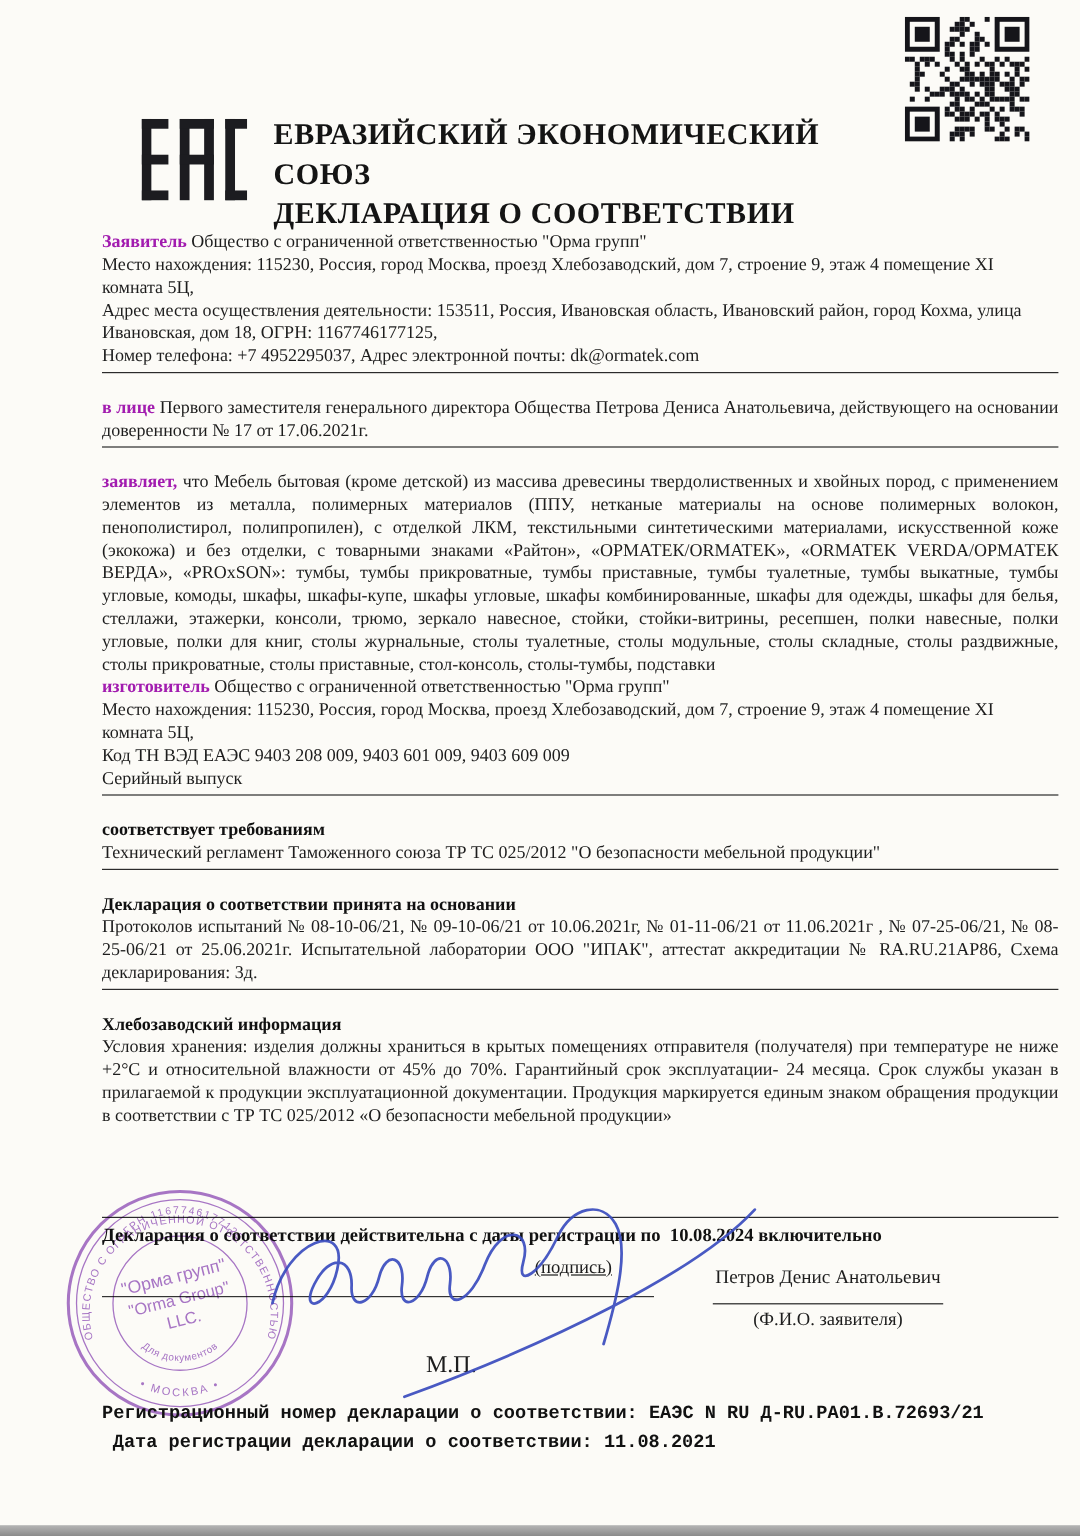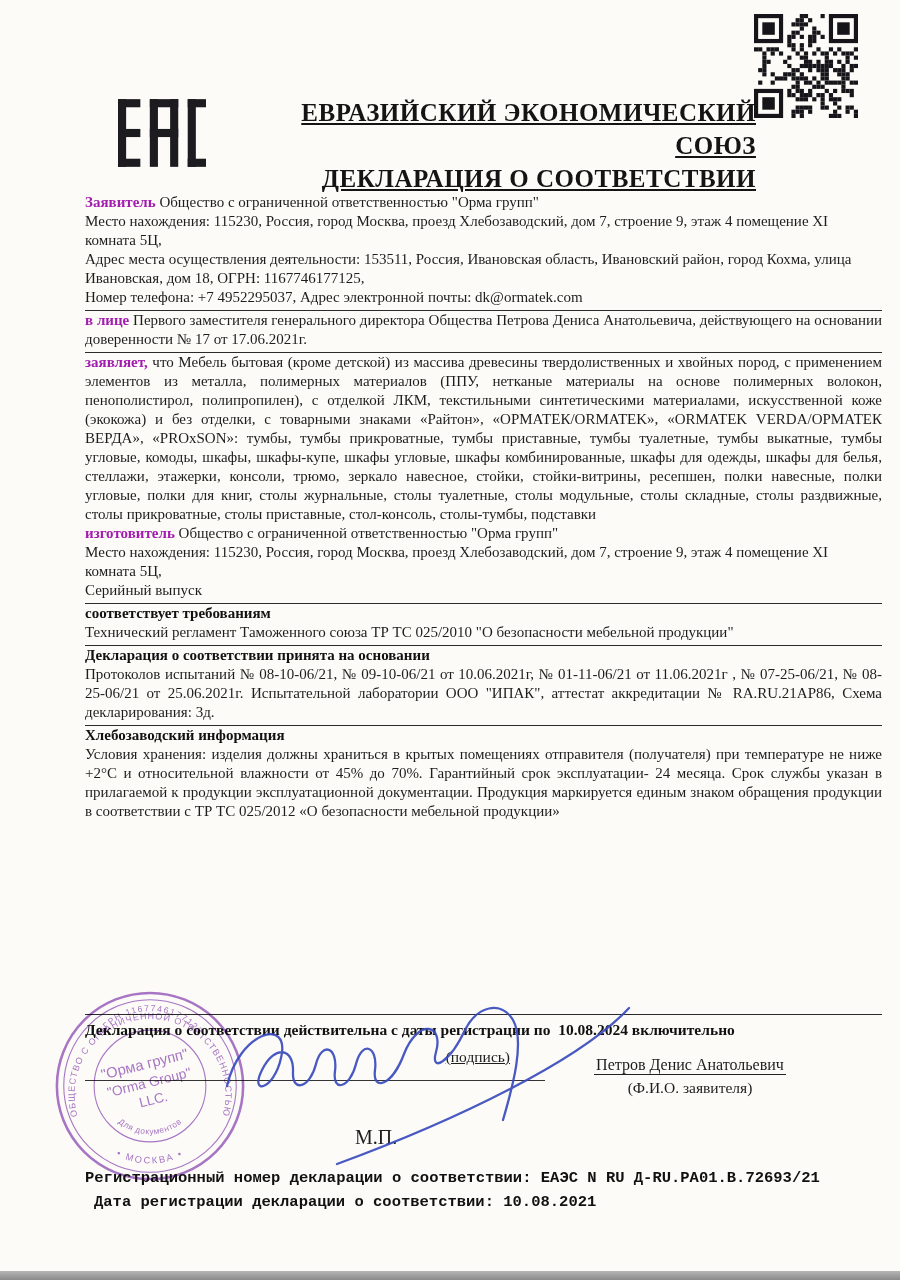--- a/index.html
+++ b/index.html
@@ -5,53 +5,53 @@
   html,body{margin:0;padding:0;}
   .page{
     position:relative; width:900px; height:1280px;
     background:#fcfbf7; overflow:hidden;
     font-family:"Liberation Serif", serif; color:#1d1d1d;
   }
   
   .eac-logo{position:absolute; left:118px; top:96px; width:88px; height:74px;}
   .title{
     position:absolute; left:228px; top:96px; width:528px;
-    text-align:right; font-weight:bold; font-size:25px; line-height:33px;
-    letter-spacing:.5px; color:#141414;text-decoration:underline;
+    text-align:left; font-weight:bold; font-size:25px; line-height:33px;
+    letter-spacing:.5px; color:#141414;
   }
   .qr{position:absolute; left:754px; top:14px; width:104px; height:104px;}
   
   .doc{
     position:absolute; left:85px; top:193px; width:797px;
     font-size:15px; line-height:19px;
   }
   .doc p, .doc div{margin:0;}
   .just{text-align:justify;}
   .lbl{font-weight:bold; color:#a21caf;}
-  .rule{border-top:1.6px solid #2b2b2b; margin-top:3px; padding-top:0;}
+  .rule{border-top:1.6px solid #2b2b2b; margin-top:3px; padding-top:20px;}
   .sec-h{font-weight:bold; color:#111;}
   
   .validity{
     position:absolute; left:85px; top:1014px; width:797px;
     border-top:1.6px solid #2b2b2b; padding-top:6px;
     font-weight:bold; font-size:15.5px; white-space:pre-wrap; color:#111;
   }
   .sig-line{
     position:absolute; left:85px; top:1058px; width:460px; height:22px;
     border-bottom:1.4px solid #333;
   }
   .sig-caption{
     position:absolute; left:280px; top:1048px; width:230px;
     text-align:right; font-size:15.5px;text-decoration:underline;
   }
   .fio{
     position:absolute; left:555px; top:1056px; width:270px;
     text-align:center; font-size:16px;
   }
-  .fio .nm{border-bottom:1.3px solid #222; padding:0 2px 0 2px; display:inline-block;}
+  .fio .nm{border-bottom:1.3px solid #222; padding:0 2px 12px 2px; display:inline-block;}
   .fio .cap{margin-top:4px; font-size:15.5px;}
   .mp{position:absolute; left:355px; top:1126px; font-size:20px;}
   .reg{
     position:absolute; left:85px; top:1166px; width:800px;
     font-weight:bold; font-size:15.5px; line-height:24px; color:#111;font-family:Liberation Mono, monospace;
   }
   .reg .l2{padding-left:9px;}
   
   .stamp{
     position:absolute; left:52px; top:988px; width:196px; height:196px;
@@ -300,26 +300,27 @@
     </section>
 
     <section class="rule">
       <p class="just"><b class="lbl">в лице</b>  <span>Первого заместителя генерального директора Общества Петрова Дениса Анатольевича, действующего на основании доверенности № 17 от 17.06.2021г.</span></p>
     </section>
 
     <section class="rule">
       <p class="just"><b class="lbl">заявляет,</b> <span>что Мебель бытовая (кроме детской) из массива древесины твердолиственных и хвойных пород, с применением элементов из металла, полимерных материалов (ППУ, нетканые материалы на основе полимерных волокон, пенополистирол, полипропилен), с отделкой ЛКМ, текстильными синтетическими материалами, искусственной коже (экокожа) и без отделки, с товарными знаками «Райтон», «ОРМАТЕК/ORMATEK», «ORMATEK VERDA/ОРМАТЕК ВЕРДА», «PROxSON»: тумбы, тумбы прикроватные, тумбы приставные, тумбы туалетные, тумбы выкатные, тумбы угловые, комоды, шкафы, шкафы-купе, шкафы угловые, шкафы комбинированные, шкафы для одежды, шкафы для белья, стеллажи, этажерки, консоли, трюмо, зеркало навесное, стойки, стойки-витрины, ресепшен, полки навесные, полки угловые, полки для книг, столы журнальные, столы туалетные, столы модульные, столы складные, столы раздвижные, столы прикроватные, столы приставные, стол-консоль, столы-тумбы, подставки</span></p>
       <p class="just"><b class="lbl">изготовитель</b> <span>Общество с ограниченной ответственностью "Орма групп"</span></p>
       <div>Место нахождения: 115230, Россия, город Москва, проезд Хлебозаводский, дом 7, строение 9, этаж 4 помещение XI комната 5Ц,</div>
+      <div>Код ТН ВЭД ЕАЭС  9403 208 009, 9403 601 009, 9403 609 009</div>
       <div>Серийный выпуск</div>
     </section>
 
     <section class="rule">
       <div class="sec-h">соответствует требованиям</div>
-      <div>Технический регламент Таможенного союза ТР ТС 025/2010 "О безопасности мебельной продукции"</div>
+      <div>Технический регламент Таможенного союза ТР ТС 025/2012 "О безопасности мебельной продукции"</div>
     </section>
 
     <section class="rule">
       <div class="sec-h">Декларация о соответствии принята на основании</div>
       <p class="just">Протоколов испытаний № 08-10-06/21, № 09-10-06/21 от 10.06.2021г, № 01-11-06/21 от 11.06.2021г , № 07-25-06/21, № 08-25-06/21 от 25.06.2021г. Испытательной лаборатории ООО "ИПАК", аттестат аккредитации № RA.RU.21АР86, Схема декларирования: 3д.</p>
     </section>
 
     <section class="rule">
       <div class="sec-h">Хлебозаводский информация</div>
       <p class="just">Условия хранения: изделия должны храниться в крытых помещениях отправителя (получателя) при температуре не ниже +2°С и относительной влажности от 45% до 70%. Гарантийный срок эксплуатации- 24 месяца. Срок службы указан в прилагаемой к продукции эксплуатационной документации. Продукция маркируется единым знаком обращения продукции в соответствии с ТР ТС 025/2012 «О безопасности мебельной продукции»</p>
@@ -366,17 +367,17 @@
       <path d="M 32,88 C 44,34 96,18 86,60 C 79,92 54,98 67,72 C 80,46 99,50 98,74
                C 97,95 115,90 121,66 C 127,43 143,49 140,73 C 137,95 155,90 161,66
                C 167,42 183,48 180,72 C 177,94 197,88 209,56 C 223,20 249,26 241,54
                C 235,76 255,64 270,32 C 282,8 306,2 318,22 C 330,43 318,88 308,122"></path>
       <path d="M 434,10 C 386,62 262,122 142,166"></path>
     </g>
   </svg>
 
   <div class="reg">
     <div>Регистрационный номер декларации о соответствии: ЕАЭС N RU Д-RU.РА01.В.72693/21</div>
-    <div class="l2">Дата регистрации декларации о соответствии: 10.08.2021</div>
+    <div class="l2">Дата регистрации декларации о соответствии: 11.08.2021</div>
   </div>
 
   <div class="scan-edge"></div>
 </div>
 
 </body></html>

